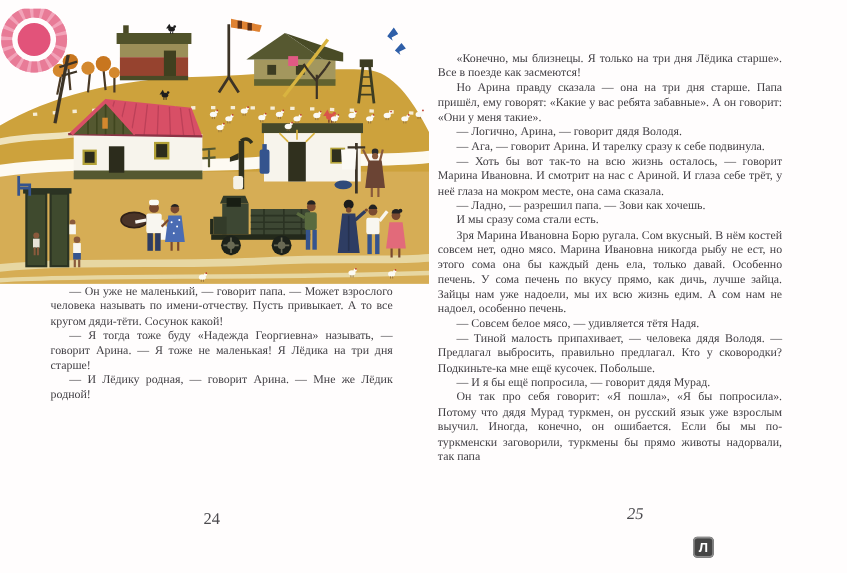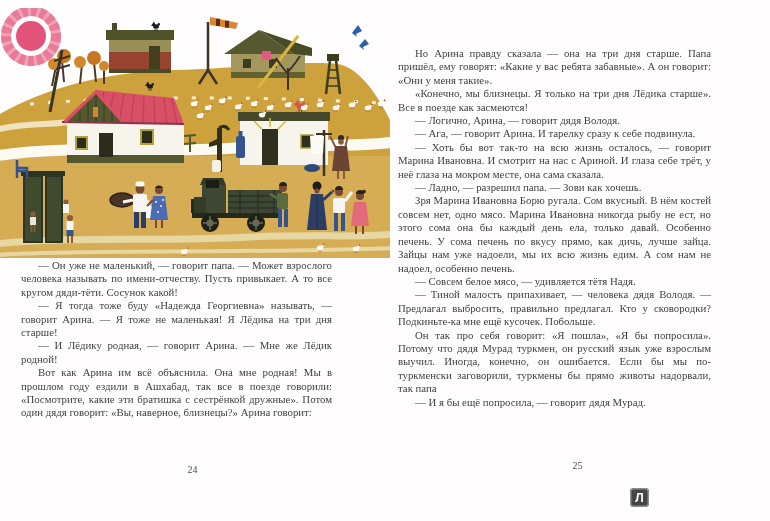--- a/index.html
+++ b/index.html
@@ -2,25 +2,25 @@
 <html><head>
 <meta charset="utf-8">
 <style>
   html,body{margin:0;padding:0;background:#fffdfd;}
   .screen{position:relative;width:770px;height:521px;background:#fffdfd;overflow:hidden;
           font-family:"Liberation Serif","DejaVu Serif",serif;}
   .illustration{position:absolute;left:0;top:8px;}
   .text-block{position:absolute;color:#403e43;font-size:10.8px;line-height:13.4px;
               text-align:justify;}
   .text-block p{margin:0;text-indent:17px;}
-  .left-text{left:21px;top:259px;width:311px;}
+  .left-text{left:46px;top:259px;width:311px;}
   .right-text{left:398px;top:47px;width:313px;}
-  .page-number{position:absolute;width:385px;text-align:center;font-size:10px;color:#4b4a4e;}
+  .page-number{position:absolute;width:385px;text-align:center;font-size:15px;color:#4b4a4e;}
   .pn-left{left:0;top:464px;}
-  .pn-right{left:385px;top:460px;}
+  .pn-right{left:385px;top:460px;font-style:italic;}
   .logo{position:absolute;left:630px;top:488px;width:19px;height:19px;background:#454545;
         border-radius:4px;display:flex;align-items:center;justify-content:center;
         box-shadow:inset 0 0 0 1.5px #8d8d8d;}
   .logo span{color:#ffffff;font-family:"Liberation Sans","DejaVu Sans",sans-serif;
              font-weight:bold;font-size:12px;line-height:1;}
 </style>
 </head>
 <body>
 
 <div class="screen">
@@ -266,36 +266,36 @@
       <use href="#hen" x="320" y="240"></use>
         <use href="#hen" x="356" y="241"></use>
       <use href="#hen" x="184" y="244"></use>
     </g>
   </svg>
 
   <div class="text-block left-text">
     <p>— Он уже не маленький, — говорит папа. — Может взрослого человека называть по имени-отчеству. Пусть привыкает. А то все кругом дяди-тёти. Сосунок какой!</p>
     <p>— Я тогда тоже буду «Надежда Георгиевна» называть, — говорит Арина. — Я тоже не маленькая! Я Лёдика на три дня старше!</p>
     <p>— И Лёдику родная, — говорит Арина. — Мне же Лёдик родной!</p>
-    <p>Вот как Арина им всё объяснила. Она мне родная! Мы в прошлом году ездили в Ашхабад, так все в поезде говорили: «Посмотрите, какие эти братишка с сестрёнкой дружные». Потом один дядя говорит: «Вы, наверное, близнецы?» Арина говорит:</p>
   </div>
   <div class="page-number pn-left">24</div>
 
   <div class="text-block right-text">
+    <p>«Конечно, мы близнецы. Я только на три дня Лёдика старше». Все в поезде как засмеются!</p>
     <p>Но Арина правду сказала — она на три дня старше. Папа пришёл, ему говорят: «Какие у вас ребята забавные». А он говорит: «Они у меня такие».</p>
-    <p>«Конечно, мы близнецы. Я только на три дня Лёдика старше». Все в поезде как засмеются!</p>
     <p>— Логично, Арина, — говорит дядя Володя.</p>
     <p>— Ага, — говорит Арина. И тарелку сразу к себе подвинула.</p>
     <p>— Хоть бы вот так-то на всю жизнь осталось, — говорит Марина Ивановна. И смотрит на нас с Ариной. И глаза себе трёт, у неё глаза на мокром месте, она сама сказала.</p>
     <p>— Ладно, — разрешил папа. — Зови как хочешь.</p>
+    <p>И мы сразу сома стали есть.</p>
     <p>Зря Марина Ивановна Борю ругала. Сом вкусный. В нём костей совсем нет, одно мясо. Марина Ивановна никогда рыбу не ест, но этого сома она бы каждый день ела, только давай. Особенно печень. У сома печень по вкусу прямо, как дичь, лучше зайца. Зайцы нам уже надоели, мы их всю жизнь едим. А сом нам не надоел, особенно печень.</p>
     <p>— Совсем белое мясо, — удивляется тётя Надя.</p>
     <p>— Тиной малость припахивает, — человека дядя Володя. — Предлагал выбросить, правильно предлагал. Кто у сковородки? Подкиньте-ка мне ещё кусочек. Побольше.</p>
+    <p>— И я бы ещё попросила, — говорит дядя Мурад.</p>
     <p>Он так про себя говорит: «Я пошла», «Я бы попросила». Потому что дядя Мурад туркмен, он русский язык уже взрослым выучил. Иногда, конечно, он ошибается. Если бы мы по-туркменски заговорили, туркмены бы прямо животы надорвали, так папа</p>
-    <p>— И я бы ещё попросила, — говорит дядя Мурад.</p>
   </div>
   <div class="page-number pn-right">25</div>
 
   <div class="logo">
     <span>Л</span>
   </div>
 
 </div>
 
 </body></html>

